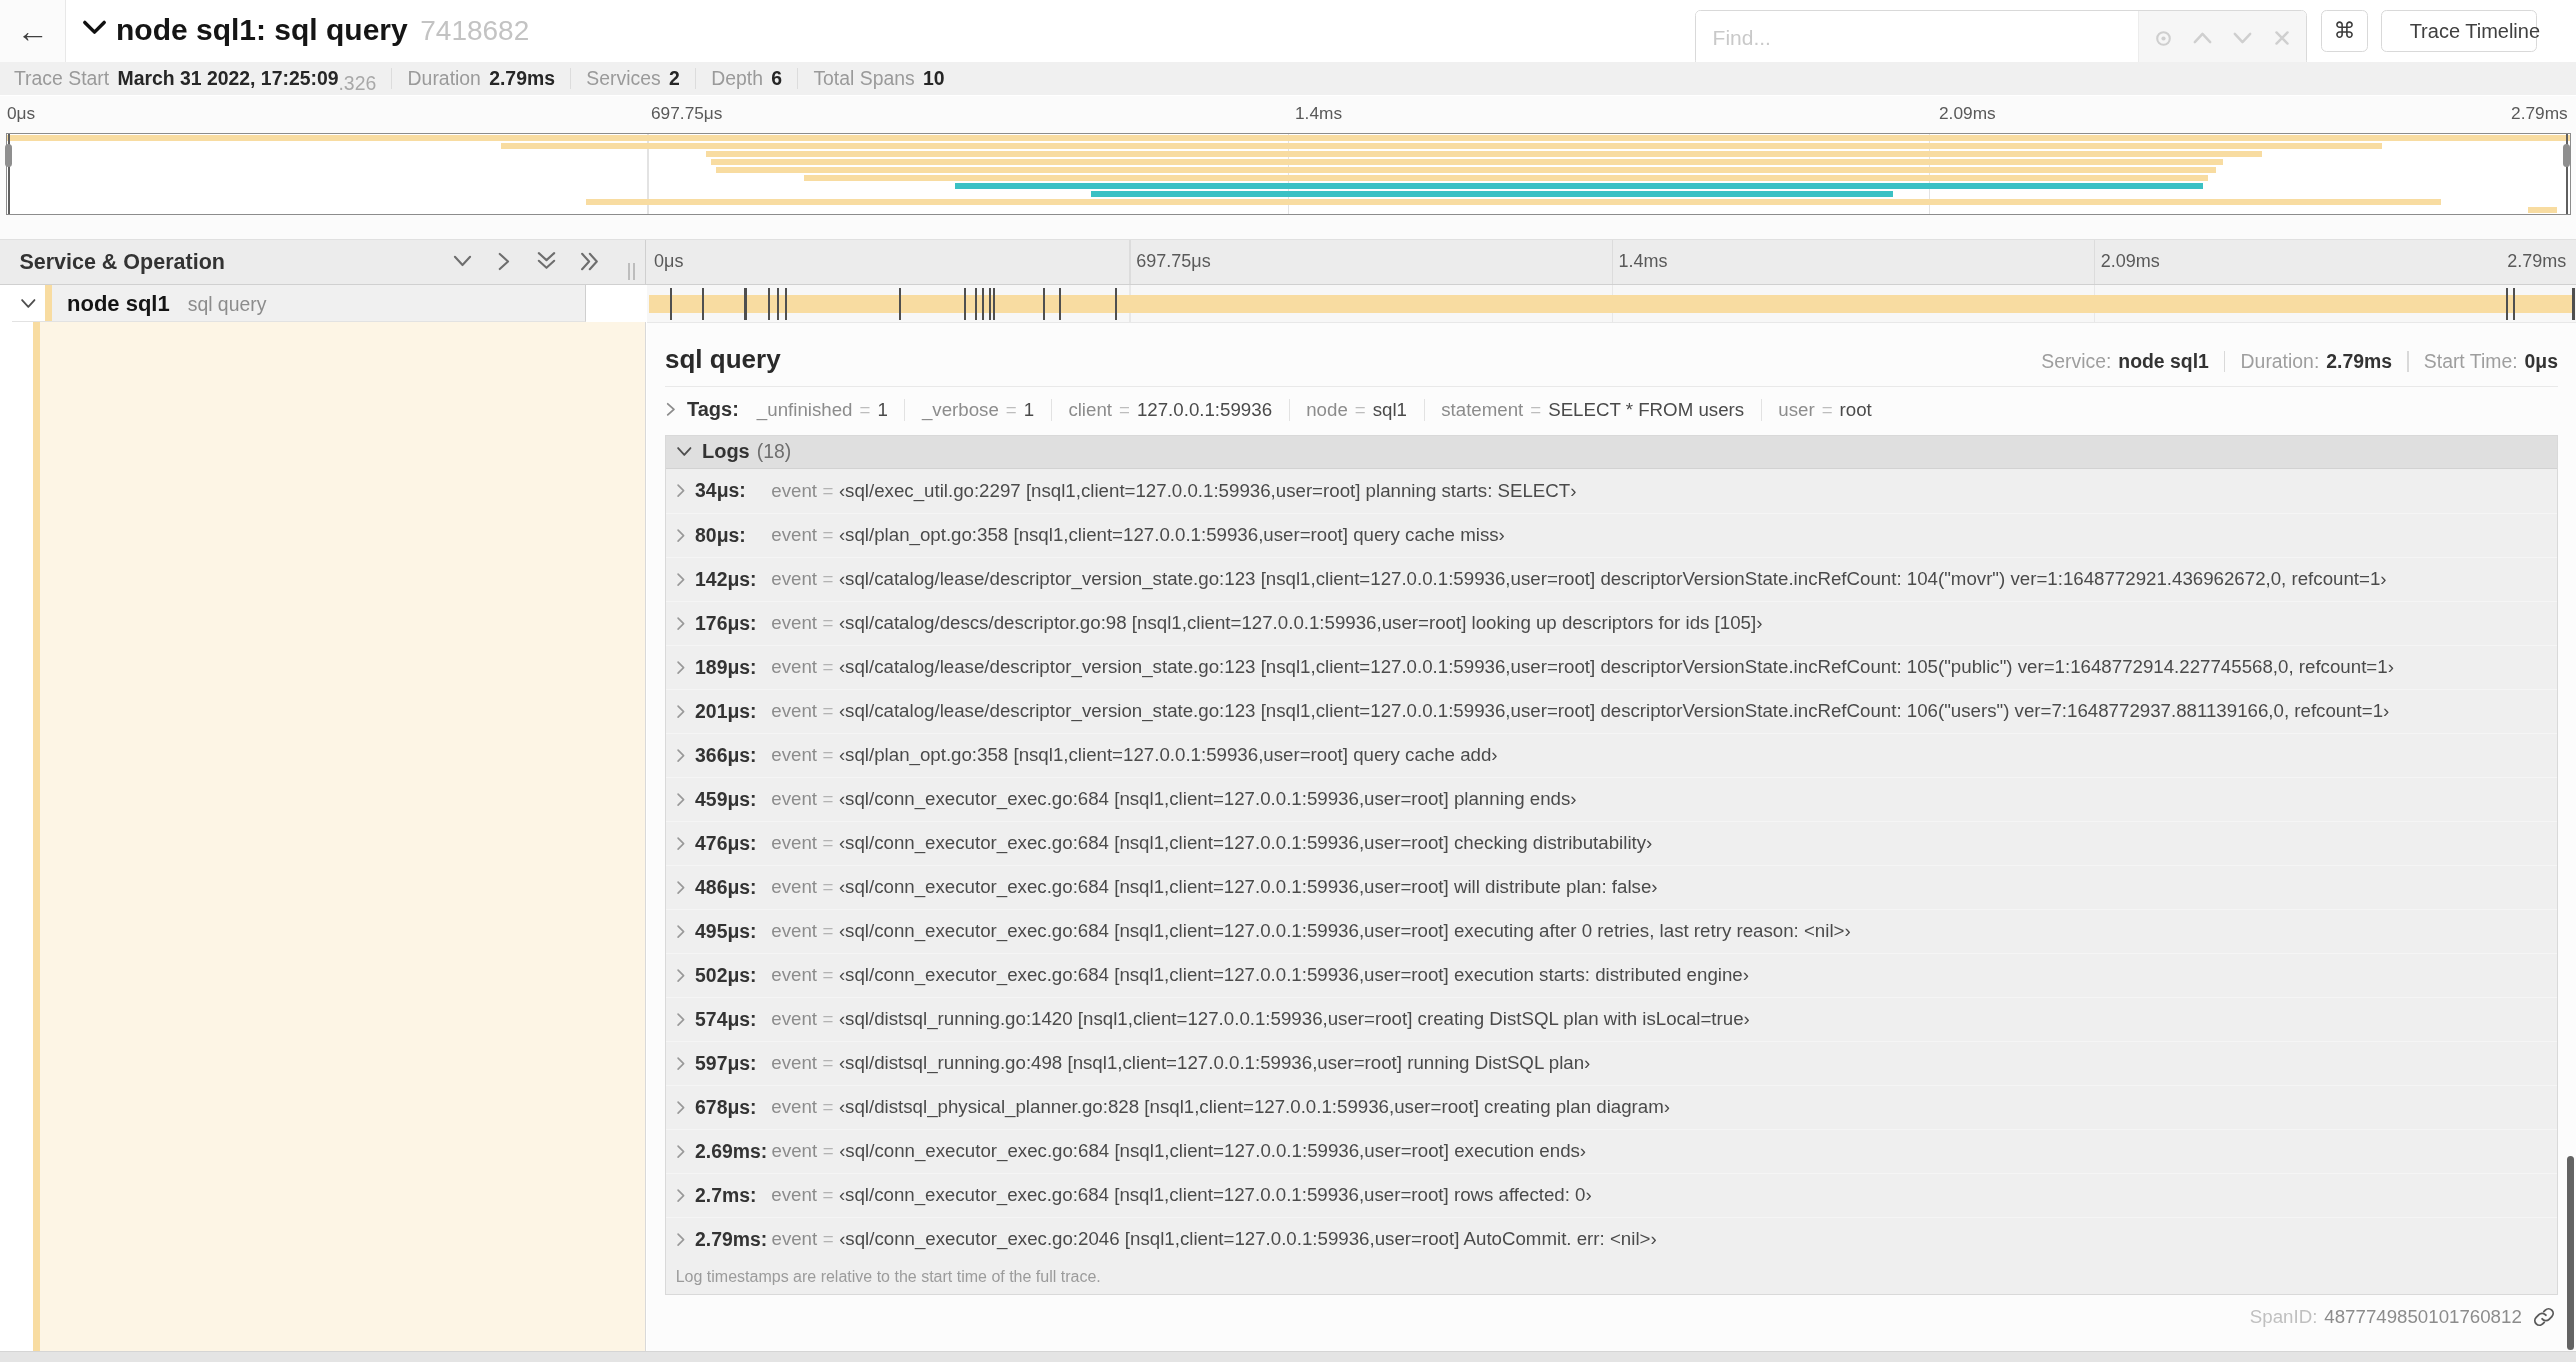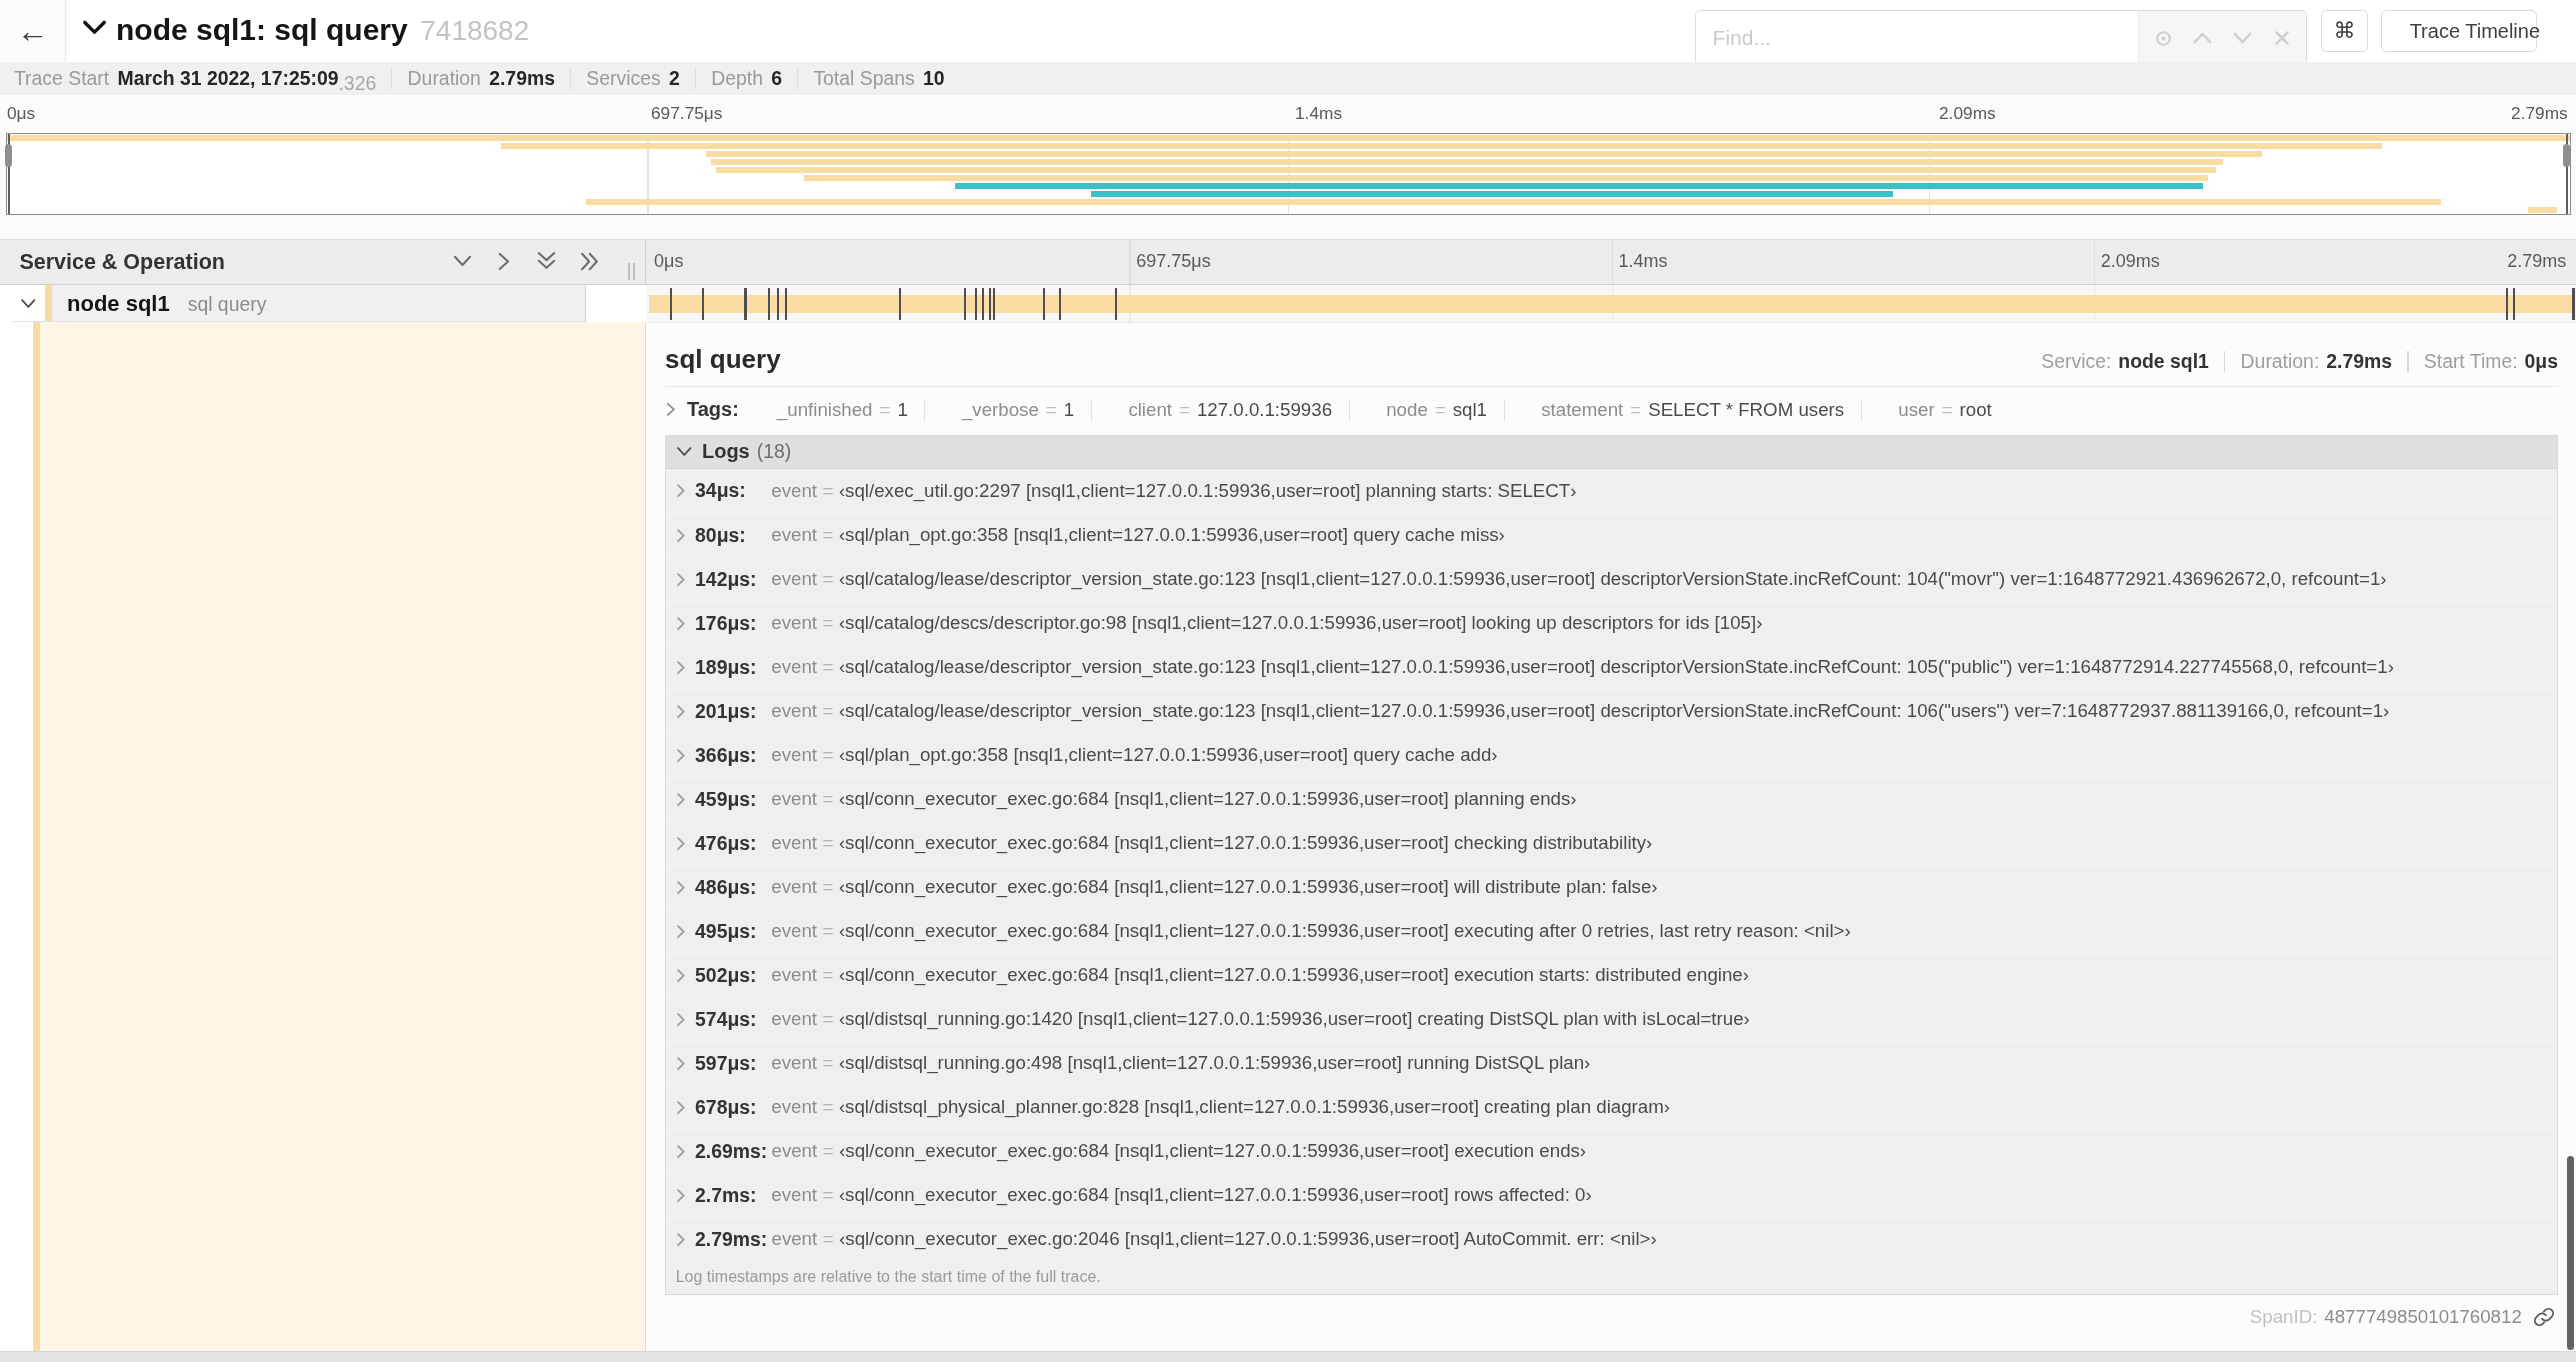--- a/index.html
+++ b/index.html
@@ -75,21 +75,21 @@
   .d-title { font-size:26px; font-weight:bold; color:#2a2a2a; }
   .d-stats { font-size:19.4px; white-space:nowrap; display:flex; align-items:center; }
   .d-stats .lbl { color:#9e9e9e; }
   .d-stats .val { color:#333; font-weight:bold; margin-left:7px; }
   .d-sep { display:inline-block; width:1.4px; height:21px; background:#d9d9d9; margin:0 15.2px; vertical-align:middle; }
   .d-divider { margin:0 18px; border-top:1.4px solid #e9e9e9; }
   .tags-row { display:flex; align-items:center; padding:11px 18px; font-size:18.7px; cursor:pointer; }
   .tags-label { font-size:20px; font-weight:bold; color:#333; margin:0 18px 0 11px; }
   .tag-item { display:flex; align-items:center; white-space:nowrap; padding:0 16.6px; border-left:1.4px solid #e2e2e2; }
   .tag-item:first-of-type { border-left:none; padding-left:0; }
-  .tag-item .k { color:#8c8c8c;margin-left:20px; }
+  .tag-item .k { color:#8c8c8c; }
   .tag-item .eq { color:#bdbdbd; margin:0 7px; }
   .tag-item .v { color:#4a4a4a; }
 
   .logs-box { margin:2.8px 18px 0 18px; border:1.4px solid #d9d9d9; background:#efefef; }
   .logs-header { height:33px; background:#dfdfdf; display:flex; align-items:center; padding-left:9.7px; cursor:pointer; border-bottom:0.7px solid #d2d2d2; }
   .logs-title { font-size:20px; font-weight:bold; color:#333; margin-left:9.7px; }
   .logs-count { font-size:19.4px; color:#6e6e6e; margin-left:7px; }
   .log-row { height:44px; display:flex; align-items:center; padding-left:9.7px; white-space:nowrap; overflow:hidden; cursor:pointer; border-top:1.4px solid #f5f5f5; font-size:18.7px; }
   .log-row:first-child { border-top:none; }
   .log-time { font-weight:bold; color:#333; margin-left:9.7px; min-width:72px; font-size:19.4px; }

